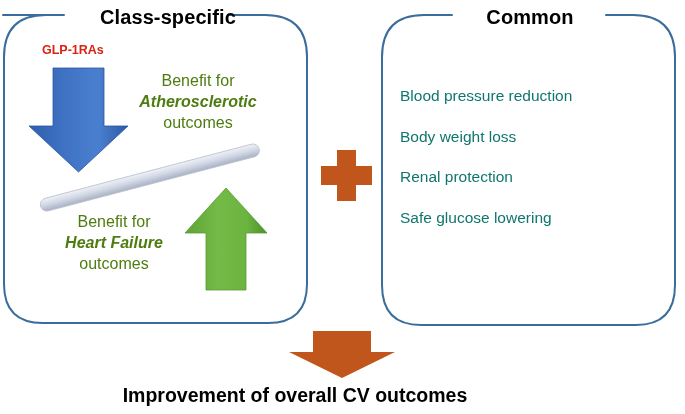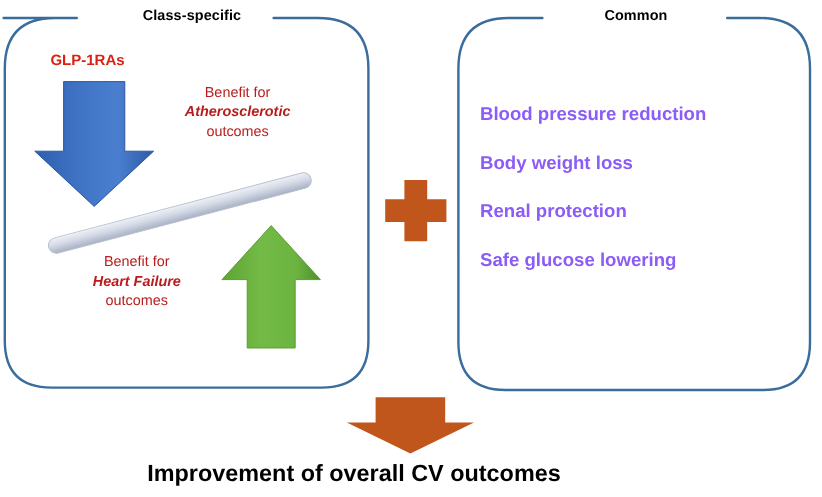--- a/index.html
+++ b/index.html
@@ -14,21 +14,21 @@
     position: relative;
     width: 685px;
     height: 414px;
     background: #ffffff;
     overflow: hidden;
   }
 
   .panel-title {
     position: absolute;
     font-weight: bold;
-    font-size: 12px;
+    font-size: 20px;
     color: #000000;
     text-align: center;
     white-space: nowrap;
     letter-spacing: 0.1px;
   }
   #title-class-specific {
     left: 100px;
     top: 6px;
     width: 120px;
   }
@@ -51,22 +51,22 @@
     top: 43px;
   }
   #label-sglt2 {
     left: 163px;
     top: 291px;
   }
 
   .benefit-block {
     position: absolute;
     text-align: center;
-    font-size: 12px;
-    color: #b91c1c;
+    font-size: 16px;
+    color: #4d7c0f;
     line-height: 1.32;
     white-space: nowrap;
   }
   #benefit-athero {
     left: 112px;
     top: 70px;
     width: 172px;
   }
   #benefit-hf {
     left: 34px;
@@ -79,23 +79,22 @@
   }
   .benefit-line {
     display: block;
   }
 
   
   .common-item {
     position: absolute;
     left: 400px;
     font-size: 15.5px;
-    color: #8b5cf6;
+    color: #0f766e;
     white-space: nowrap;
-    font-weight: bold;
   }
   .common-item.italic {
     font-style: italic;
   }
 
   
   #bottom-caption {
     position: absolute;
     left: 0;
     top: 384px;

